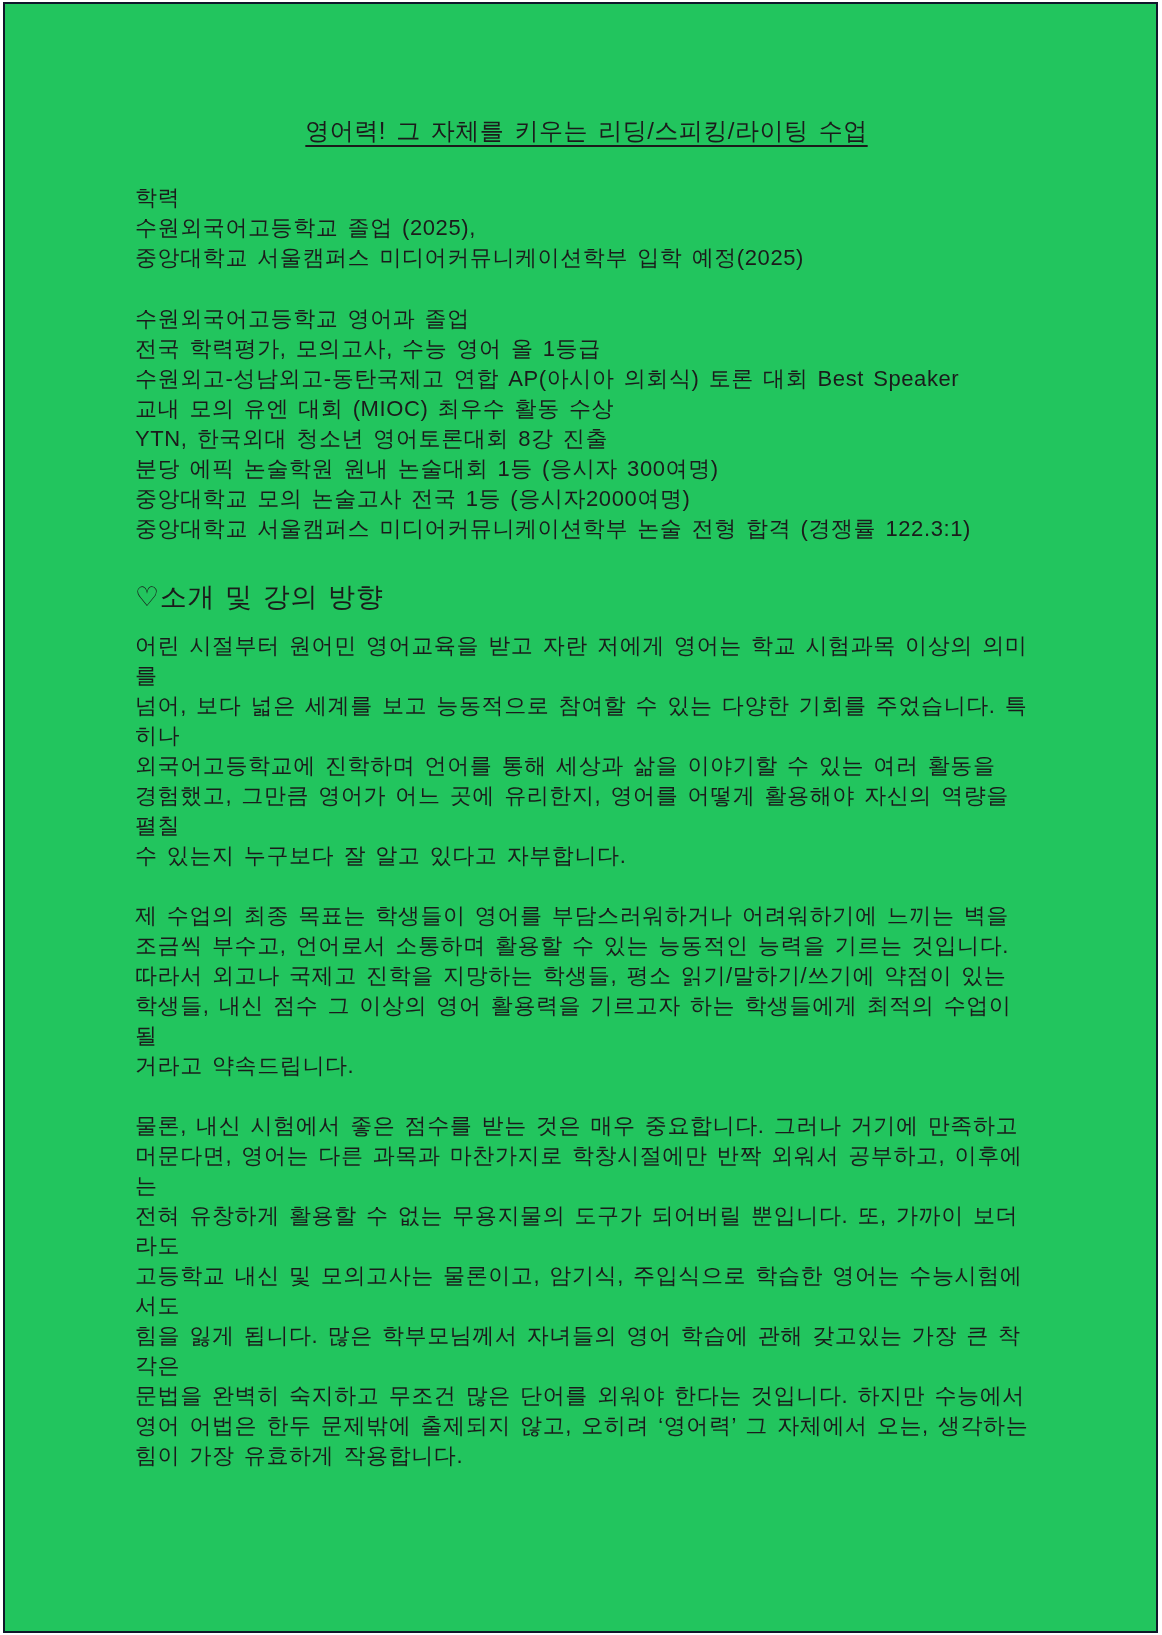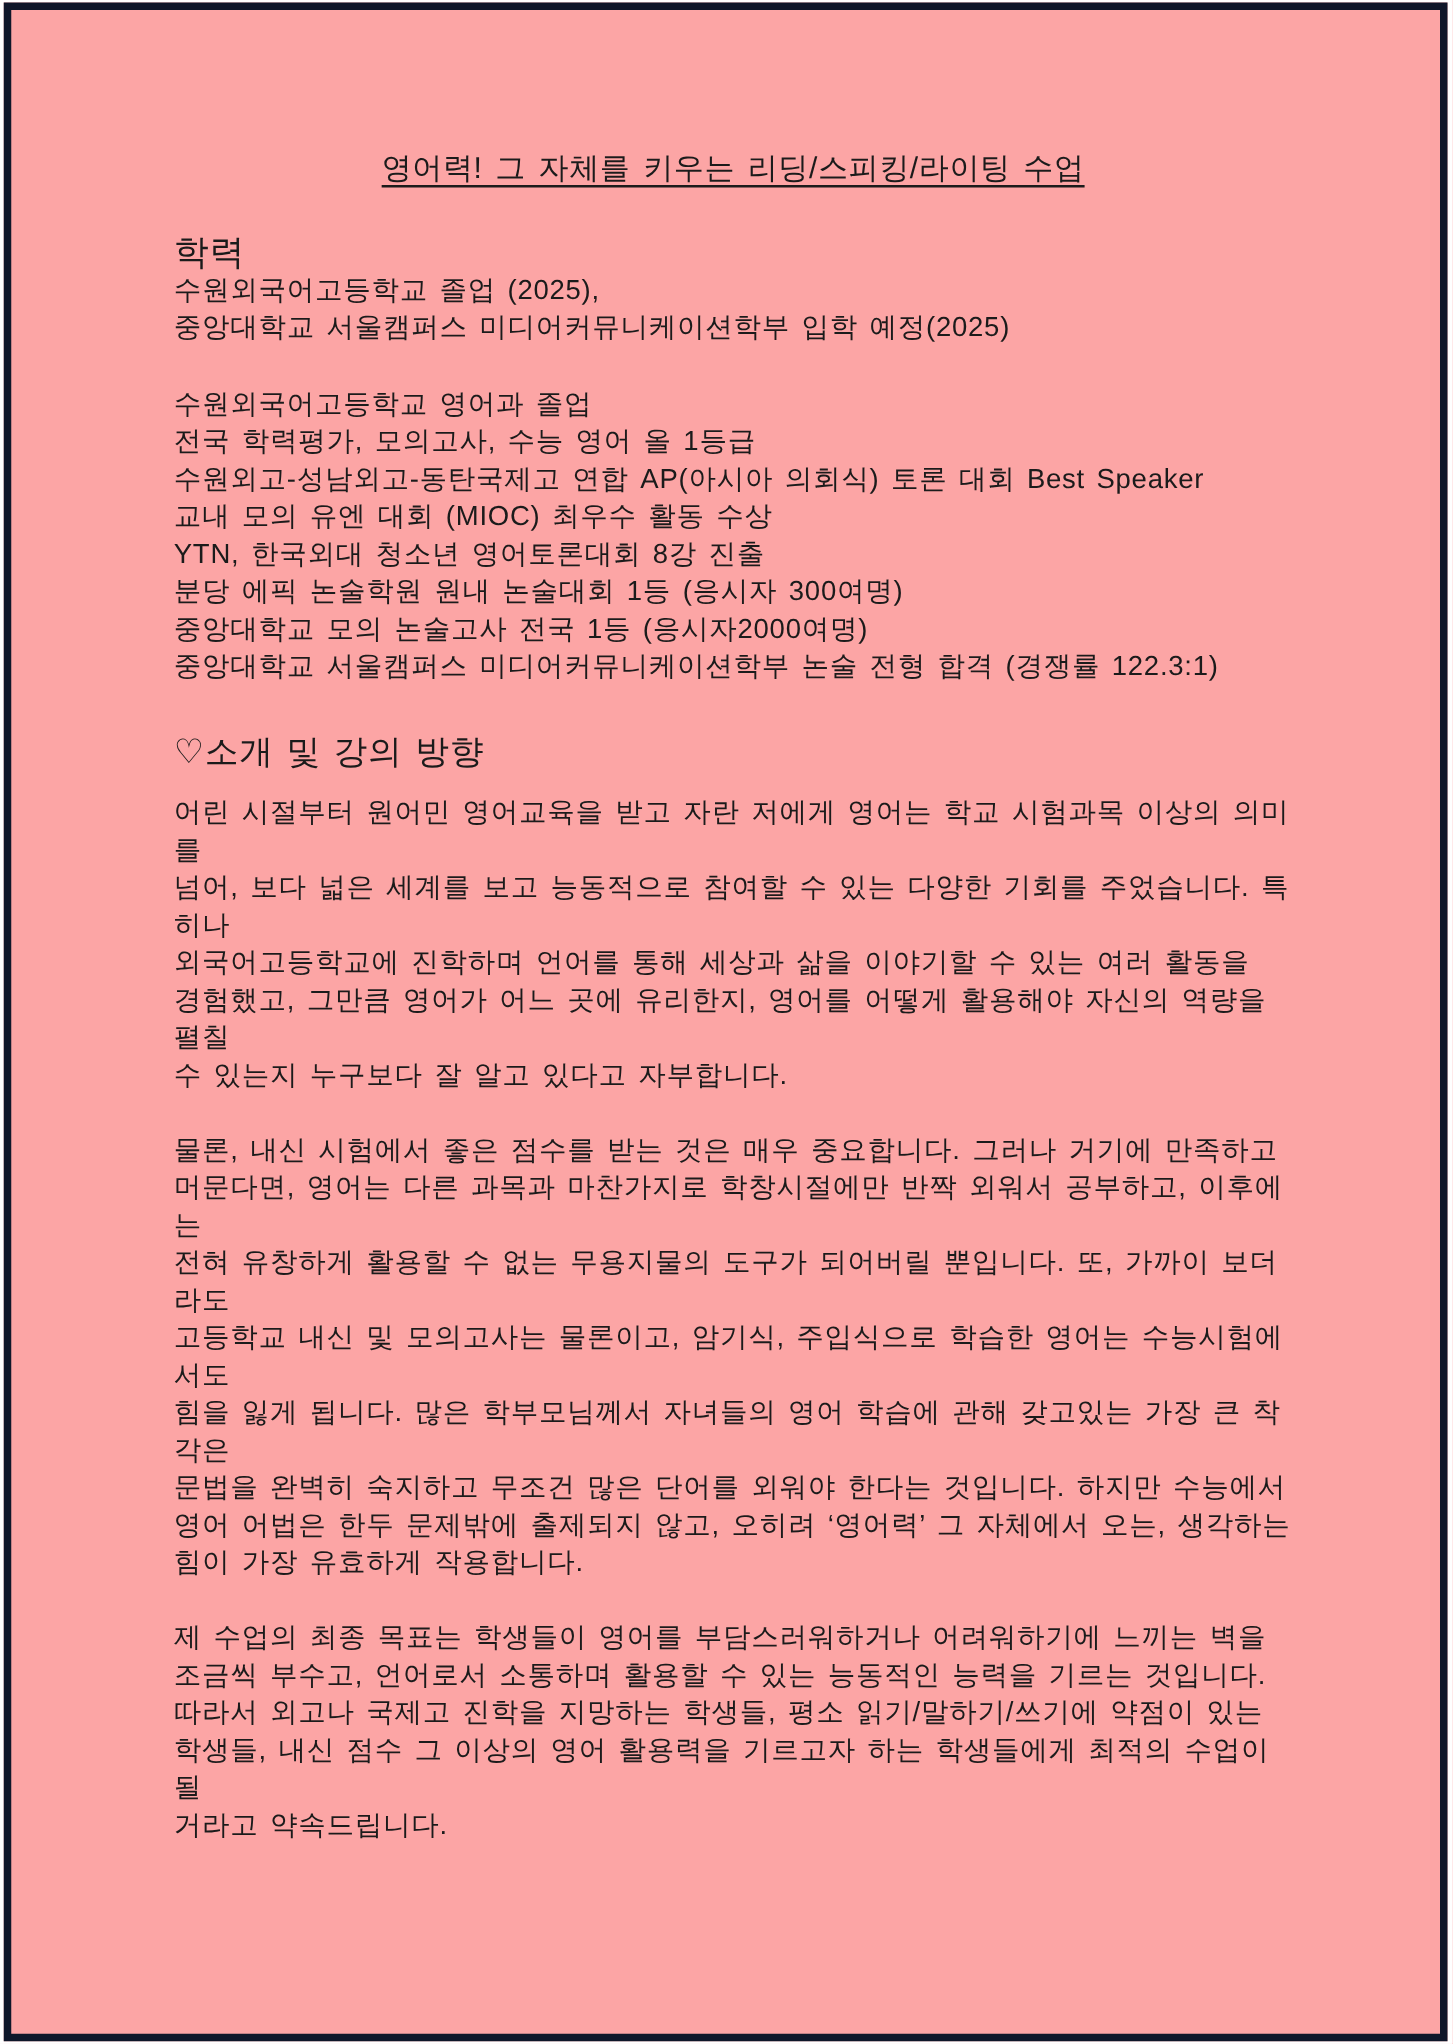--- a/index.html
+++ b/index.html
@@ -11,22 +11,22 @@
     width: 1162px;
     height: 1635px;
     position: relative;
     overflow: hidden;
     font-family: "Liberation Sans", "DejaVu Sans", sans-serif;
     color: #1b1b1b;
   }
   .page {
     position: absolute;
     top: 2px; left: 3px; right: 4px; bottom: 2px;
-    background: #fca5a5;
-    border: 6px solid #0f172a;
+    background: #22c55e;
+    border: 2px solid #0f172a;
     box-sizing: border-box;
   }
   .content {
     padding: 112px 118px 60px 130px;
   }
   .doc-title {
     margin: 0;
     font-size: 24px;
     font-weight: 500;
     text-align: center;
@@ -50,21 +50,21 @@
     font-weight: 700;
   }
   .text-block {
     font-size: 22px;
     line-height: 30px;
     letter-spacing: 0.6px;
     word-spacing: 2.5px;
     white-space: pre-line;
   }
   .sec-heading {
-    font-size: 28px;
+    font-size: 22px;
     line-height: 30px;
     letter-spacing: 0.6px;
   }
   .block-education { margin-top: 37px; }
   .block-career   { margin-top: 31px; }
   .intro-heading {
     margin-top: 38px;
     font-size: 27px;
     line-height: 30px;
     letter-spacing: 0.6px;
@@ -100,29 +100,29 @@
     </section>
 
     <div class="intro-heading">♡소개 및 강의 방향</div>
 
     <div class="text-block paragraph">어린 시절부터 원어민 영어교육을 받고 자란 저에게 영어는 학교 시험과목 이상의 의미를
 넘어, 보다 넓은 세계를 보고 능동적으로 참여할 수 있는 다양한 기회를 주었습니다. 특히나
 외국어고등학교에 진학하며 언어를 통해 세상과 삶을 이야기할 수 있는 여러 활동을
 경험했고, 그만큼 영어가 어느 곳에 유리한지, 영어를 어떻게 활용해야 자신의 역량을 펼칠
 수 있는지 누구보다 잘 알고 있다고 자부합니다.</div>
 
+    <div class="text-block paragraph">제 수업의 최종 목표는 학생들이 영어를 부담스러워하거나 어려워하기에 느끼는 벽을
+조금씩 부수고, 언어로서 소통하며 활용할 수 있는 능동적인 능력을 기르는 것입니다.
+따라서 외고나 국제고 진학을 지망하는 학생들, 평소 읽기/말하기/쓰기에 약점이 있는
+학생들, 내신 점수 그 이상의 영어 활용력을 기르고자 하는 학생들에게 최적의 수업이 될
+거라고 약속드립니다.</div>
+
     <div class="text-block paragraph">물론, 내신 시험에서 좋은 점수를 받는 것은 매우 중요합니다. 그러나 거기에 만족하고
 머문다면, 영어는 다른 과목과 마찬가지로 학창시절에만 반짝 외워서 공부하고, 이후에는
 전혀 유창하게 활용할 수 없는 무용지물의 도구가 되어버릴 뿐입니다. 또, 가까이 보더라도
 고등학교 내신 및 모의고사는 물론이고, 암기식, 주입식으로 학습한 영어는 수능시험에서도
 힘을 잃게 됩니다. 많은 학부모님께서 자녀들의 영어 학습에 관해 갖고있는 가장 큰 착각은
 문법을 완벽히 숙지하고 무조건 많은 단어를 외워야 한다는 것입니다. 하지만 수능에서
 영어 어법은 한두 문제밖에 출제되지 않고, 오히려 ‘영어력’ 그 자체에서 오는, 생각하는
 힘이 가장 유효하게 작용합니다.</div>
 
-    <div class="text-block paragraph">제 수업의 최종 목표는 학생들이 영어를 부담스러워하거나 어려워하기에 느끼는 벽을
-조금씩 부수고, 언어로서 소통하며 활용할 수 있는 능동적인 능력을 기르는 것입니다.
-따라서 외고나 국제고 진학을 지망하는 학생들, 평소 읽기/말하기/쓰기에 약점이 있는
-학생들, 내신 점수 그 이상의 영어 활용력을 기르고자 하는 학생들에게 최적의 수업이 될
-거라고 약속드립니다.</div>
-
   </div>
 </div>
 
 </body></html>

